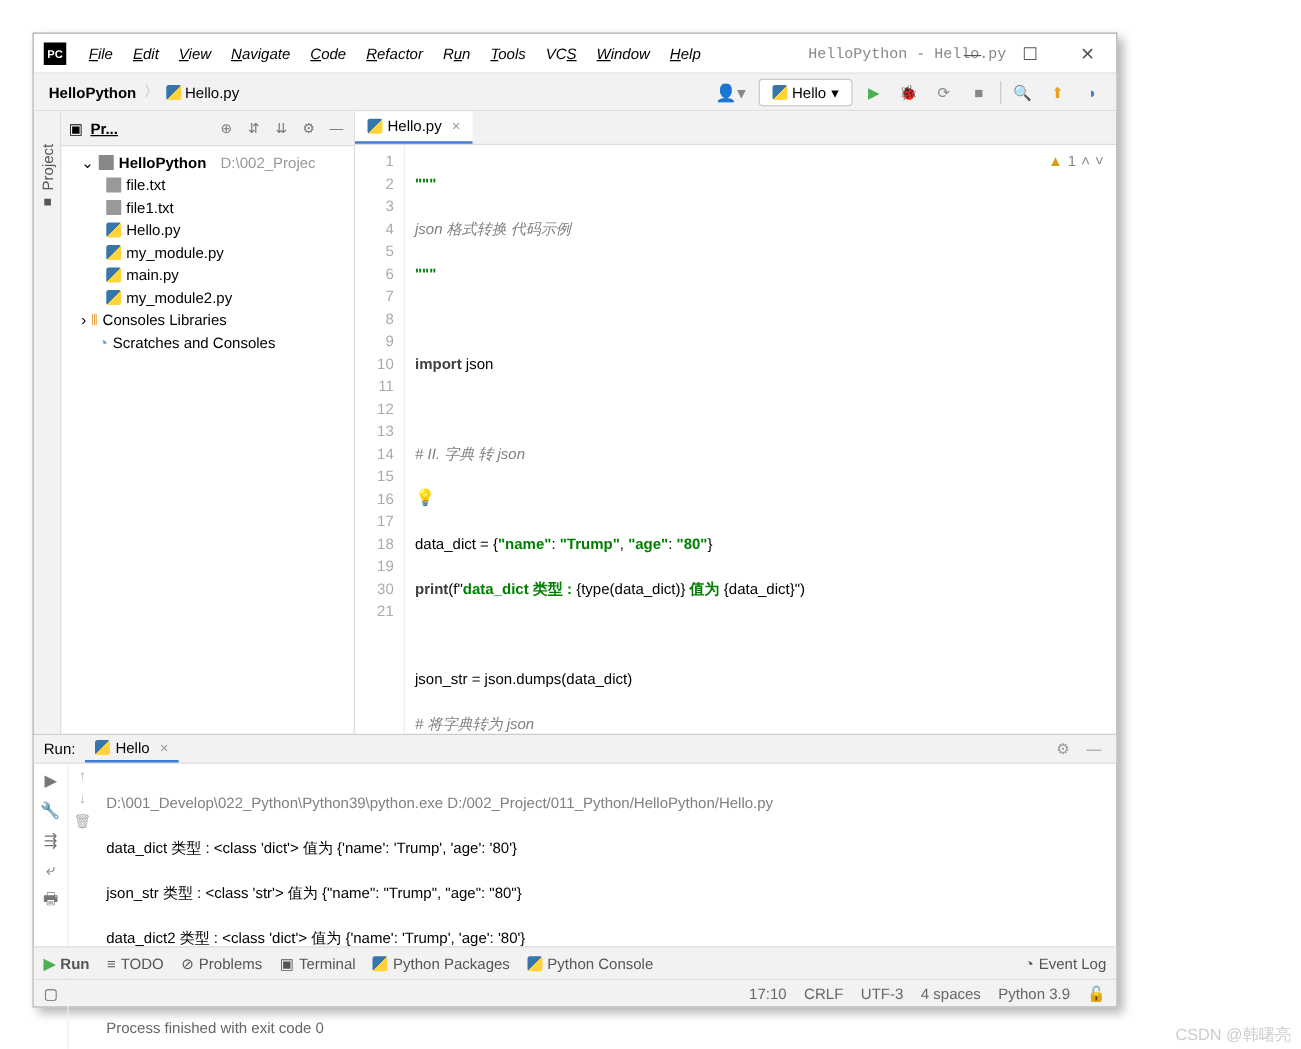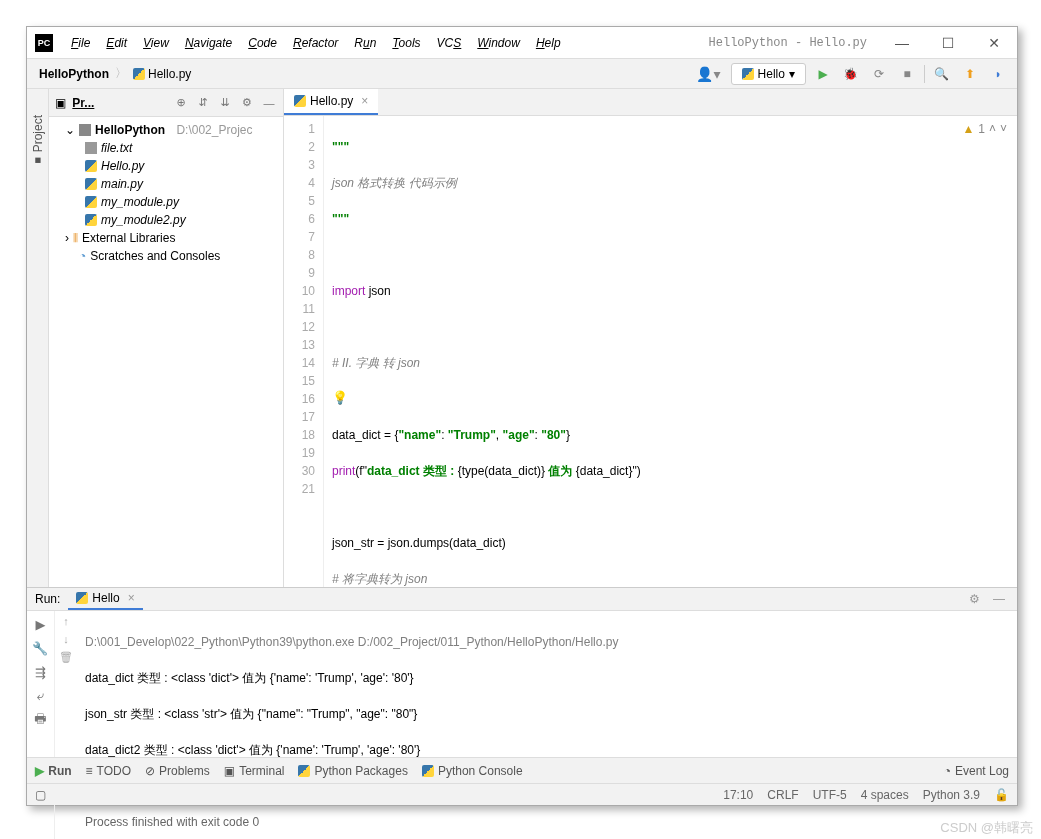--- a/index.html
+++ b/index.html
@@ -1,17 +1,17 @@
 <!DOCTYPE html>
 <html><head>
 <meta charset="utf-8">
 <style>
 * { margin:0; padding:0; box-sizing:border-box; font-family:"Segoe UI",Arial,sans-serif; font-size:12px; }
 body { background:#fff; width:1041px; height:839px; position:relative; }
-.win { position:absolute; left:26px; top:26px; width:992px; height:780px; border:1px solid #aaa; box-shadow:4px 4px 8px rgba(0,0,0,0.3); background:#fff; display:flex; flex-direction:column; }
+.win { position:absolute; left:26px; top:26px; width:868px; height:780px; border:1px solid #aaa; box-shadow:4px 4px 8px rgba(0,0,0,0.3); background:#fff; display:flex; flex-direction:column; }
 .titlebar { height:32px; display:flex; align-items:center; padding:0 8px; border-bottom:1px solid #ddd; }
 .logo { width:18px; height:18px; background:#000; color:#fff; font-size:9px; font-weight:bold; display:flex; align-items:center; justify-content:center; margin-right:12px; }
 .menu { display:flex; gap:4px; }
 .menu span { padding:3px 6px; cursor:pointer;font-style:italic; }
 .wintitle { margin-left:auto; margin-right:auto; color:#888;font-family:Liberation Mono, monospace; }
 .winbtns { position:absolute; right:0; top:0; display:flex; }
 .winbtn { width:46px; height:32px; display:flex; align-items:center; justify-content:center; color:#555; cursor:pointer; font-size:14px; }
 .navbar { height:30px; background:#f2f2f2; border-bottom:1px solid #ddd; display:flex; align-items:center; padding:0 8px; }
 .crumb { font-weight:bold; padding:2px 4px; }
 .crumb2 { padding:2px 4px; display:flex; align-items:center; gap:3px; }
@@ -29,33 +29,33 @@
 .main { flex:1; display:flex; overflow:hidden; }
 .leftgutter { width:22px; background:#f2f2f2; border-right:1px solid #ddd; display:flex; flex-direction:column; align-items:center; padding-top:20px; gap:30px; position:relative; }
 .vtab { writing-mode:vertical-rl; transform:rotate(180deg); font-size:11px; color:#555; cursor:pointer; padding:6px 2px; }
 .sidebar { width:235px; border-right:1px solid #ddd; display:flex; flex-direction:column; }
 .sbhead { height:28px; background:#f2f2f2; border-bottom:1px solid #ddd; display:flex; align-items:center; padding:0 6px; gap:6px; }
 .sbtitle { font-weight:bold; flex:1;text-decoration:underline; }
 .sbico { width:16px; height:16px; display:flex; align-items:center; justify-content:center; color:#777; cursor:pointer; font-size:11px; }
 .tree { padding:4px 0; overflow:hidden; }
 .trow { display:flex; align-items:center; padding:2px 4px; gap:4px; white-space:nowrap; cursor:pointer; }
 .tind1 { padding-left:16px; }
-.tind2 { padding-left:36px;font-style:italic; }
+.tind2 { padding-left:36px; }
 .tname { font-weight:bold; }
 .tpath { color:#999; }
 .editor { flex:1; display:flex; flex-direction:column; }
 .etabs { height:28px; background:#f2f2f2; border-bottom:1px solid #ddd; display:flex; align-items:center; }
 .etab { padding:5px 10px; border-bottom:2px solid #3f7cd6; background:#fff; display:flex; align-items:center; gap:4px; }
 .etab .cl { color:#999; margin-left:4px; cursor:pointer; }
 .code { flex:1; display:flex; font-family:"Consolas","Courier New",monospace; font-size:13px; position:relative; }
 .gut { width:40px; text-align:right; color:#aaa; padding:4px 8px 4px 0; background:#fff; border-right:1px solid #eee; line-height:18px; }
 .gut div { height:18px; }
 .src { flex:1; padding:4px 8px; line-height:18px; white-space:pre; overflow:hidden; }
 .src .ln { height:18px; }
-.kw { color:#a21caf; font-weight:normal; }
+.kw { color:#404040; font-weight:bold; }
 .str { color:#008000; font-weight:bold; }
 .cmt { color:#808080; font-style:italic; }
 .topr { position:absolute; right:10px; top:6px; font-size:11px; color:#888; display:flex; align-items:center; gap:4px; }
 .warn { color:#d4a017; }
 .bulb { position:absolute; left:48px; top:274px; color:#e8a33d; font-size:13px; }
 .runpanel { height:170px; border-top:1px solid #ccc; display:flex; flex-direction:column; }
 .rhead { height:26px; background:#f2f2f2; border-bottom:1px solid #ddd; display:flex; align-items:center; padding:0 8px; gap:8px; }
 .rtab { padding:3px 8px; border-bottom:2px solid #3f7cd6; display:flex; align-items:center; gap:4px; }
 .rg { width:16px; color:#999; cursor:pointer; }
 .rbody { flex:1; display:flex; }
@@ -144,39 +144,43 @@
         <span class="sbico">⚙</span>
         <span class="sbico">—</span>
       </div>
       <div class="tree">
         <div class="trow tind1"><span>⌄</span><span class="folico"></span><span class="tname">HelloPython</span>&nbsp;<span class="tpath">D:\002_Projec</span></div>
         <div class="trow tind2">
             <span class="fico"></span>
             <span>file.txt</span>
           </div>
         <div class="trow tind2">
+            <span class="fico"></span>
+            <span>file1.txt</span>
+          </div>
+        <div class="trow tind2">
             <span class="pyico"></span>
             <span>Hello.py</span>
           </div>
         <div class="trow tind2">
             <span class="pyico"></span>
+            <span>my_module.py</span>
+          </div>
+        <div class="trow tind2">
+            <span class="pyico"></span>
             <span>main.py</span>
-          </div>
-        <div class="trow tind2">
-            <span class="pyico"></span>
-            <span>my_module.py</span>
           </div>
         <div class="trow tind2">
             <span class="pyico"></span>
             <span>my_module2.py</span>
           </div>
         <div class="trow tind1">
             <span>›</span>
             <span style="color:#e89c3c">⫴</span>
-            <span>External Libraries</span>
+            <span>Consoles Libraries</span>
           </div>
         <div class="trow tind1">
             <span style="width:10px"></span>
             <span style="color:#5c9ad1">◔</span>
             <span>Scratches and Consoles</span>
           </div>
       </div>
     </div>
 
     <div class="editor">
@@ -311,20 +315,20 @@
         <span>◔</span>
         <span>Event Log</span>
       </div>
   </div>
 
   <div class="status">
     <span>▢</span>
     <div class="spacer"></div>
     <span>17:10</span>
     <span>CRLF</span>
-    <span>UTF-5</span>
+    <span>UTF-3</span>
     <span>4 spaces</span>
     <span>Python 3.9</span>
     <span>🔓</span>
   </div>
 </div>
 
 <div class="watermark">CSDN @韩曙亮</div>
 
 </body></html>

